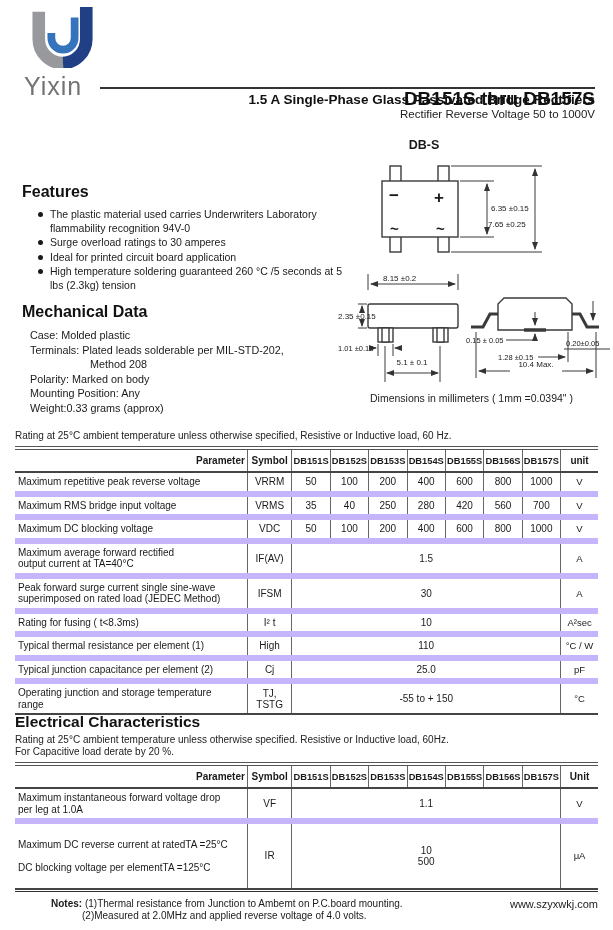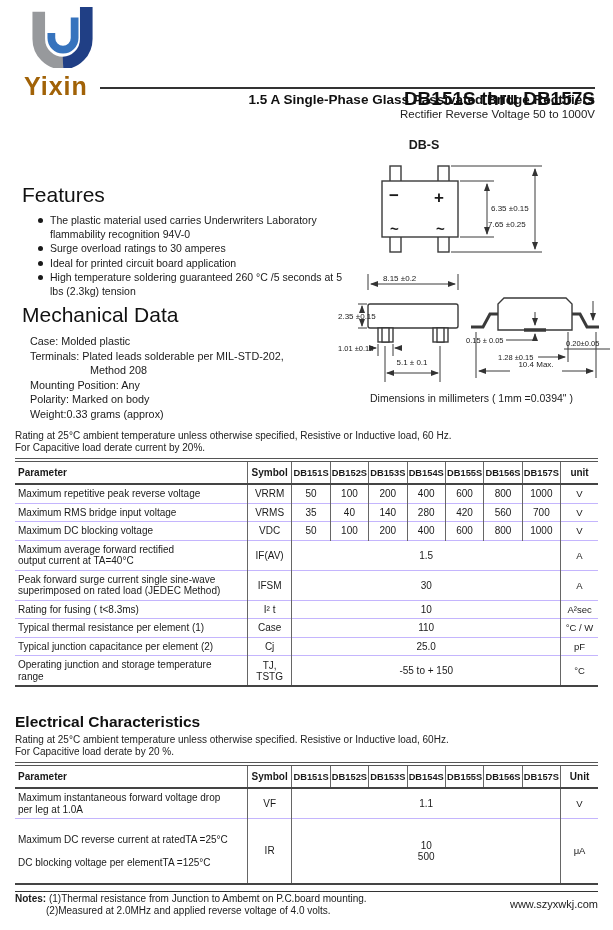--- a/index.html
+++ b/index.html
@@ -7,28 +7,28 @@
        font-family:"Liberation Sans", sans-serif;color:#1a1a1a;position:relative;}
   .abs{position:absolute;}
   svg text{font-family:"Liberation Sans", sans-serif;fill:#1a1a1a;}
   svg .ln{stroke:#3a3a3a;stroke-width:1;fill:none;}
   svg .shape{stroke:#3a3a3a;stroke-width:1.4;fill:#ffffff;}
   svg .thick{stroke:#3a3a3a;stroke-width:3;fill:none;}
   svg .dim{font-size:8px;}
   svg .dim7{font-size:7.5px;}
 
   
-  .brand-name{font-size:25px;font-weight:bold;color:#a16207;letter-spacing:1px;}
+  .brand-name{font-size:25px;font-weight:normal;color:#737373;letter-spacing:1px;}
   .doc-title{font-size:19px;font-weight:bold;text-align:right;color:#111;margin-top:36px;}
   .title-rule{height:0;border-top:2px solid #333;}
   .doc-subtitle{font-size:13.5px;font-weight:bold;text-align:right;color:#111;}
   .doc-voltage{font-size:11.5px;text-align:right;color:#222;}
 
   
-  .h2{font-size:21px;font-weight:normal;color:#111;margin:0 0 7px 0;}
+  .h2{font-size:16px;font-weight:bold;color:#111;margin:0 0 7px 0;}
   .feat-list{margin:0;padding:0;list-style:none;font-size:10.5px;line-height:13.5px;}
   .feat-list li{position:relative;padding-left:12px;margin:0 0 1px 16px;}
   .feat-list li::before{content:"";position:absolute;left:0;top:4px;width:5px;height:5px;
        border-radius:50%;background:#1a1a1a;}
   .mech-line{font-size:10.8px;line-height:14.5px;margin-left:8px;}
   .mech-indent{margin-left:68px;}
 
   
   .pkg-label{font-size:12.5px;font-weight:bold;text-align:center;}
   .dim-note{font-size:10.5px;color:#222;margin-left:12px;}
@@ -36,28 +36,28 @@
   
   .sec-h{font-size:15.5px;font-weight:bold;color:#111;margin:0 0 3px 0;}
   .cond{font-size:10px;line-height:12px;color:#222;}
   table.spec{border-collapse:collapse;width:583px;table-layout:fixed;margin-top:4px;
        border-top:4px double #555;border-bottom:2px solid #444;font-size:10px;}
   table.spec th,table.spec td{border-left:1px solid #666;padding:3px 3px;vertical-align:middle;}
   table.spec th:first-child,table.spec td:first-child{border-left:none;}
   table.spec thead th{border-bottom:2px solid #444;font-weight:bold;text-align:center;
        padding:5px 2px;font-size:10px;}
   table.spec thead th.part{font-size:9.3px;padding:5px 0;}
-  table.spec thead th.p{text-align:left;padding-left:3px;}
-  table.spec tbody tr + tr td{border-top:1px solid #c4b5fd;}
+  table.spec thead th.p{text-align:right;padding-left:3px;}
+  table.spec tbody tr + tr td{border-top:6px solid #c4b5fd;}
   td.p{text-align:left;white-space:pre-line;line-height:11.5px;}
   td.s{text-align:center;white-space:pre-line;line-height:11px;}
   td.v{text-align:center;}
   td.u{text-align:center;font-size:9.5px;padding:3px 1px;}
   .pr{display:flex;justify-content:flex-start;}
-  .notes{font-size:10px;line-height:12.5px;margin-top:8px;}
+  .notes{font-size:10px;line-height:12.5px;margin-top:8px;margin-left:36px;}
   .notes b{font-size:10px;}
   .note2{margin-left:31px;}
 
   
   .footer-rule{border-top:1.5px solid #333;width:583px;}
   .site{font-size:11px;text-align:right;width:583px;}
 </style>
 </head>
 <body>
 
@@ -83,22 +83,22 @@
     <li>Ideal for printed circuit board application</li>
     <li>High temperature soldering guaranteed 260 °C /5 seconds at 5 lbs (2.3kg) tension</li>
   </ul>
 </div>
 
 <div class="abs" style="left:22px;top:303px;width:340px;">
   <div class="h2">Mechanical Data</div>
   <div class="mech-line">Case: Molded plastic</div>
   <div class="mech-line">Terminals: Plated leads solderable per MIL-STD-202,</div>
   <div class="mech-line mech-indent">Method 208</div>
+  <div class="mech-line">Polarity: Marked on body</div>
   <div class="mech-line">Mounting Position: Any</div>
-  <div class="mech-line">Polarity: Marked on body</div>
   <div class="mech-line">Weight:0.33 grams (approx)</div>
 </div>
 
 <div class="abs pkg-label" style="left:335px;top:138px;width:178px;">DB-S</div>
 
 <svg class="abs" style="left:332px;top:153px;" width="235" height="120" viewBox="0 0 235 120">
   <defs>
     <marker id="mA" markerWidth="8" markerHeight="8" refX="7" refY="4" orient="auto" markerUnits="userSpaceOnUse">
       <path d="M0,1 L8,4 L0,7 z" fill="#333"></path>
     </marker>
@@ -197,21 +197,20 @@
     <line class="ln" x1="130" y1="64" x2="130" y2="110"></line>
   <text class="dim" x="70" y="99" text-anchor="middle">10.4 Max.</text>
   <line class="ln" x1="44" y1="103" x2="13" y2="103" marker-end="url(#mC)"></line>
   <line class="ln" x1="96" y1="103" x2="127" y2="103" marker-end="url(#mC)"></line>
 </svg>
 
 <div class="abs dim-note" style="left:358px;top:392px;width:250px;">Dimensions in millimeters ( 1mm =0.0394" )</div>
 
 <div class="abs" style="left:15px;top:430px;width:585px;">
   <div class="cond">Rating at 25°C ambient temperature unless otherwise specified, Resistive or Inductive load, 60 Hz.</div>
-  <div class="cond">For Capacitive load derate current by 20%.</div>
   <table class="spec">
     <colgroup>
       <col style="width:230px">
         <col style="width:44px">
       <col style="width:38px">
         <col style="width:38px">
         <col style="width:38px">
         <col style="width:38px">
       <col style="width:38px">
         <col style="width:38px">
@@ -243,21 +242,21 @@
         <td class="v">600</td>
         <td class="v">800</td>
         <td class="v">1000</td>
         <td class="u">V</td>
       </tr>
       <tr>
         <td class="p">Maximum RMS bridge input voltage</td>
         <td class="s">VRMS</td>
         <td class="v">35</td>
         <td class="v">40</td>
-        <td class="v">140</td>
+        <td class="v">250</td>
         <td class="v">280</td>
         <td class="v">420</td>
         <td class="v">560</td>
         <td class="v">700</td>
         <td class="u">V</td>
       </tr>
       <tr>
         <td class="p">Maximum DC blocking voltage</td>
         <td class="s">VDC</td>
         <td class="v">50</td>
@@ -284,21 +283,21 @@
         <td class="u">A</td>
       </tr>
       <tr>
         <td class="p">Rating for fusing ( t&lt;8.3ms)</td>
         <td class="s">I² t</td>
         <td class="v" colspan="7">10</td>
         <td class="u">A²sec</td>
       </tr>
       <tr>
         <td class="p">Typical  thermal resistance per element (1)</td>
-        <td class="s">Case</td>
+        <td class="s">High</td>
         <td class="v" colspan="7">110</td>
         <td class="u">°C / W</td>
       </tr>
       <tr>
         <td class="p">Typical junction capacitance per element (2)</td>
         <td class="s">Cj</td>
         <td class="v" colspan="7">25.0</td>
         <td class="u">pF</td>
       </tr>
       <tr>

